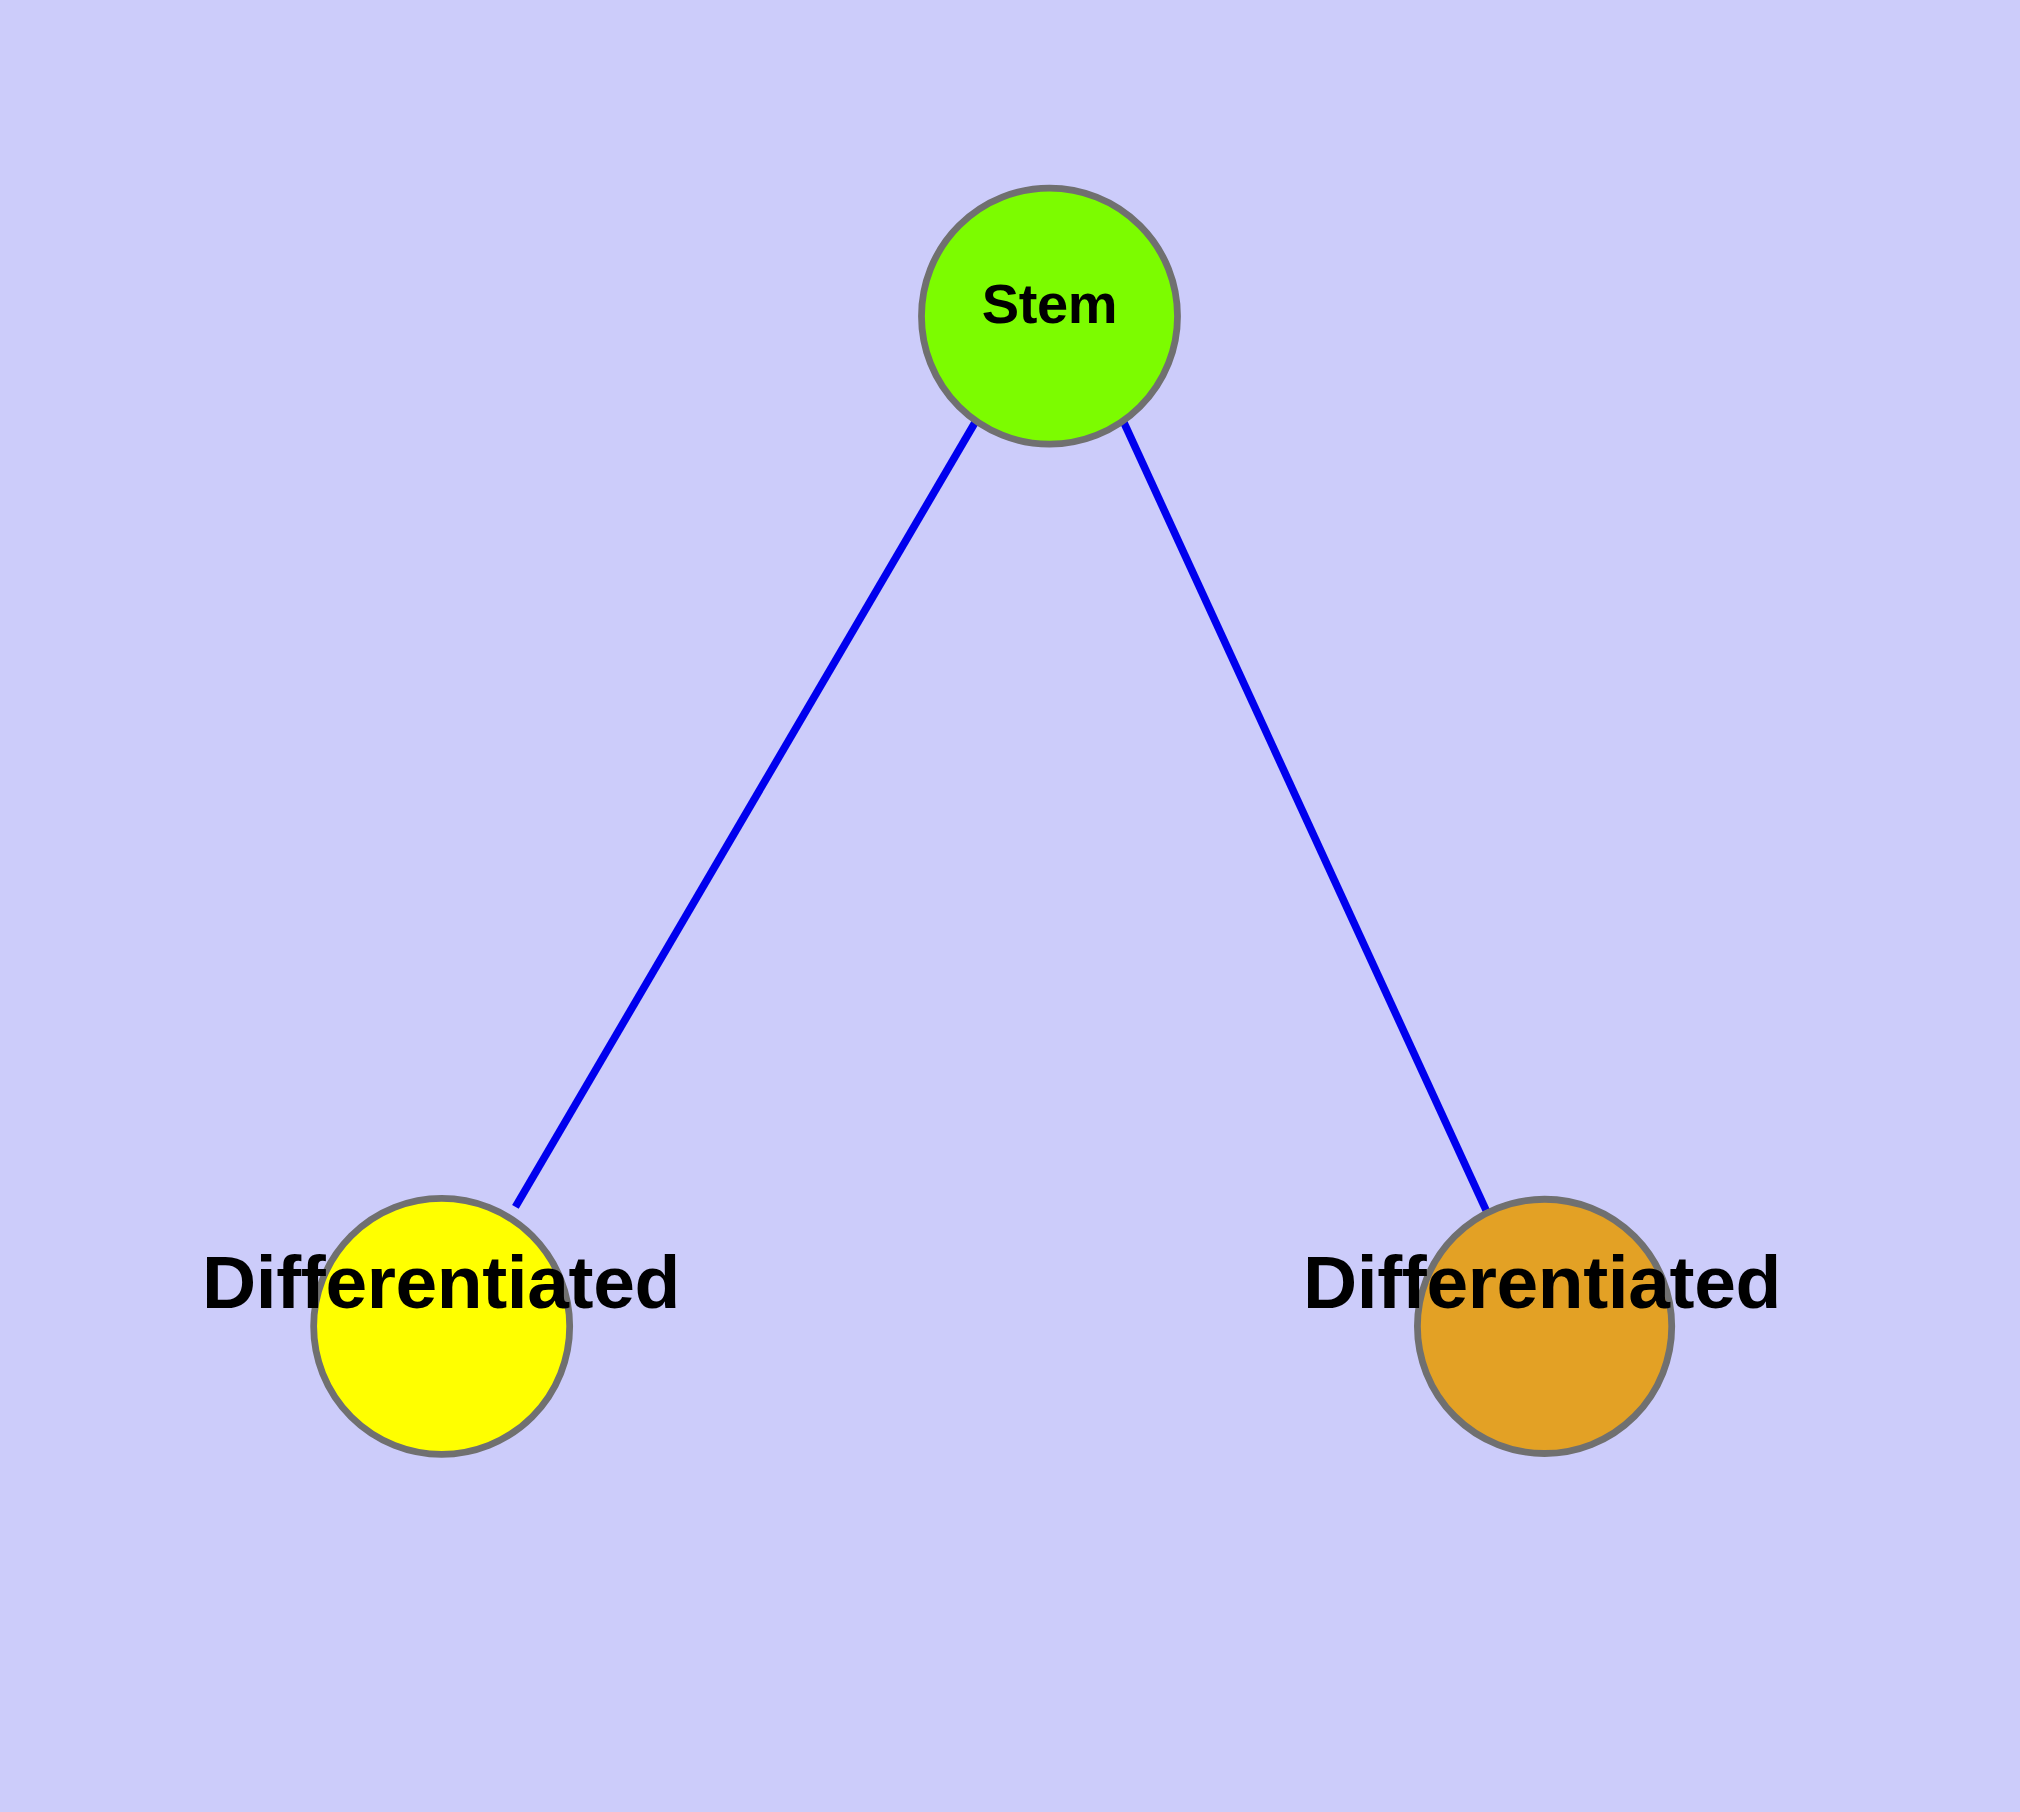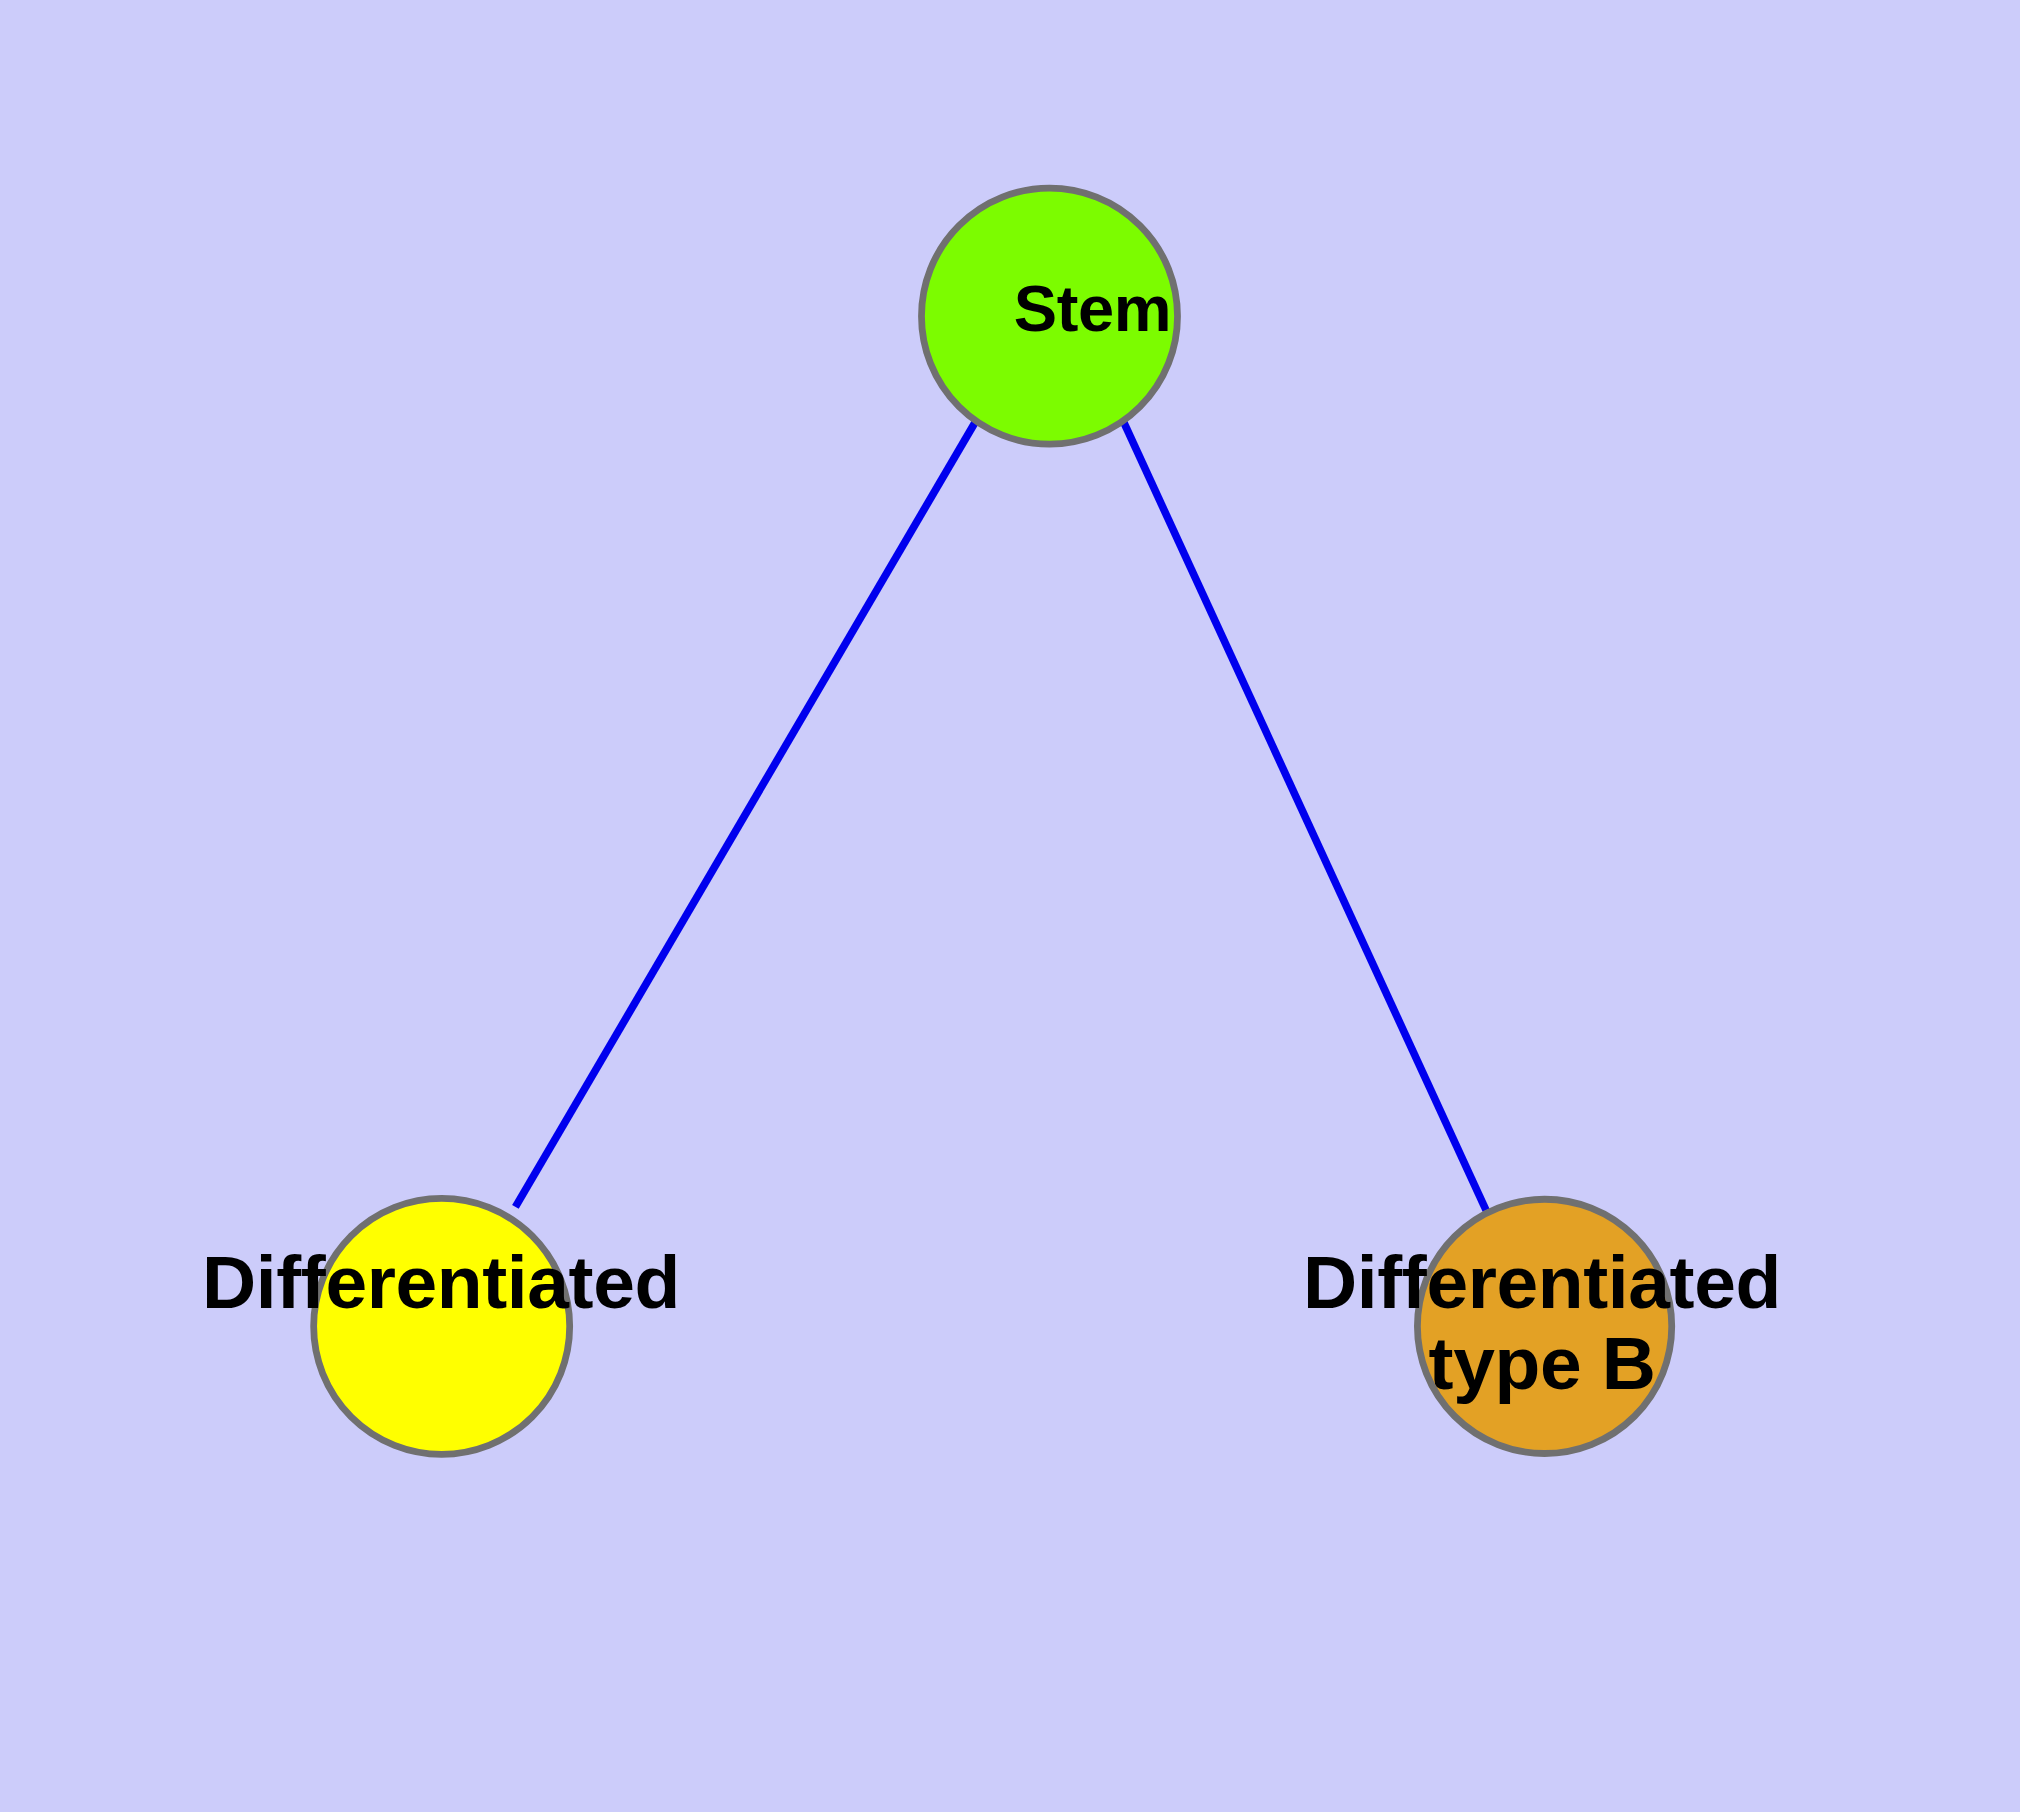--- a/index.html
+++ b/index.html
@@ -32,22 +32,22 @@
     position: absolute;
     text-align: center;
     font-weight: bold;
     color: #000000;
     white-space: nowrap;
     line-height: 1.08;
     letter-spacing: -0.4px;
     pointer-events: none;
   }
   #label-stem {
-    font-size: 65px;
-    left: 838px;
+    font-size: 56px;
+    left: 795px;
     top: 274px;
     width: 509px;
   }
   #label-type-a {
     font-size: 75px;
     left: 170px;
     top: 1242px;
     width: 542px;
   }
   #label-type-b {
@@ -79,17 +79,16 @@
   <div class="node-label" id="label-stem">
     <div>Stem</div>
   </div>
 
   <div class="node-label" id="label-type-a">
     <div>Differentiated</div>
   </div>
 
   <div class="node-label" id="label-type-b">
     <div>Differentiated</div>
-    <div>type B</div>
   </div>
 
 </div>
 
 
 </body></html>

